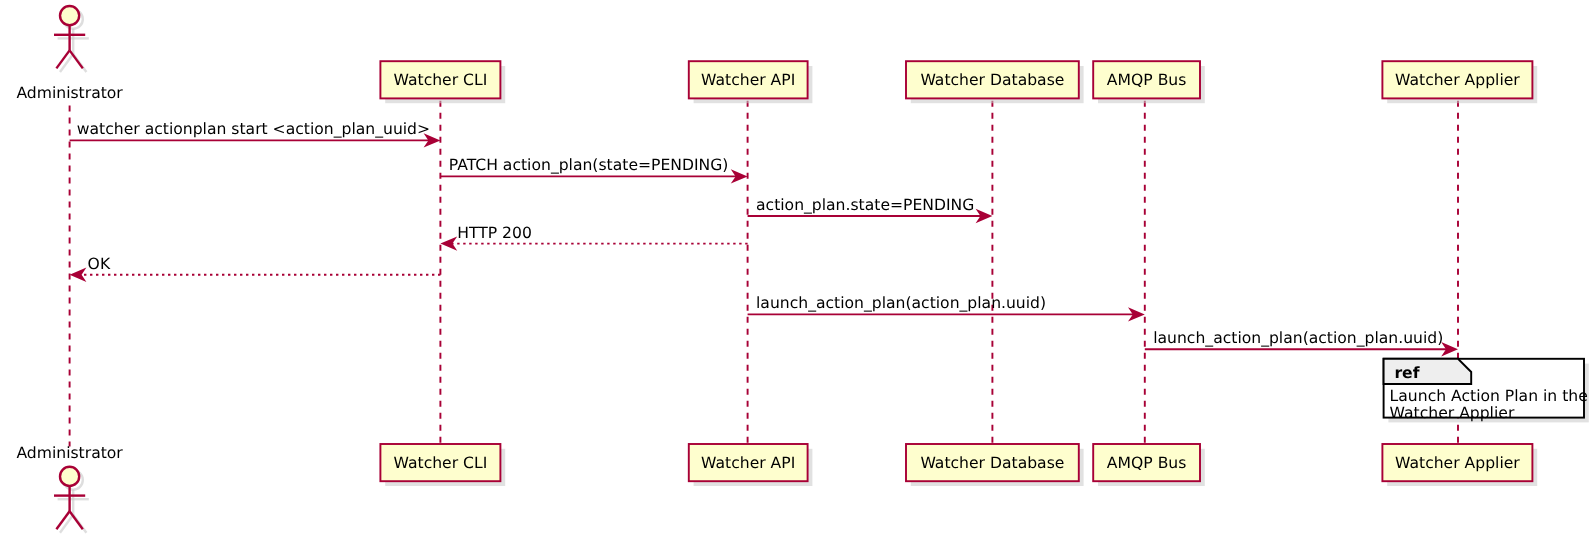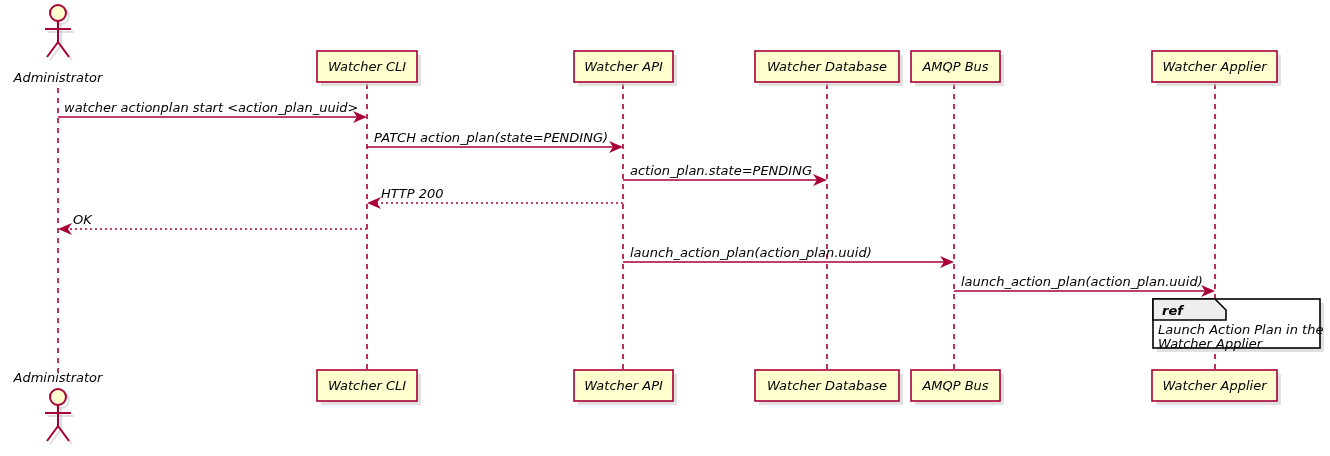--- a/index.html
+++ b/index.html
@@ -9,21 +9,20 @@
   }
   body {
     font-family: "DejaVu Sans", sans-serif;
   }
   #canvas {
     position: relative;
     width: 1330px;
     height: 456px;
     background: #ffffff;
     overflow: hidden;
-    font-style: italic;
   }
   svg.diagram {
     position: absolute;
     left: 0;
     top: 0;
     width: 1330px;
     height: 456px;
   }
   .lifeline {
     stroke: #A80036;

